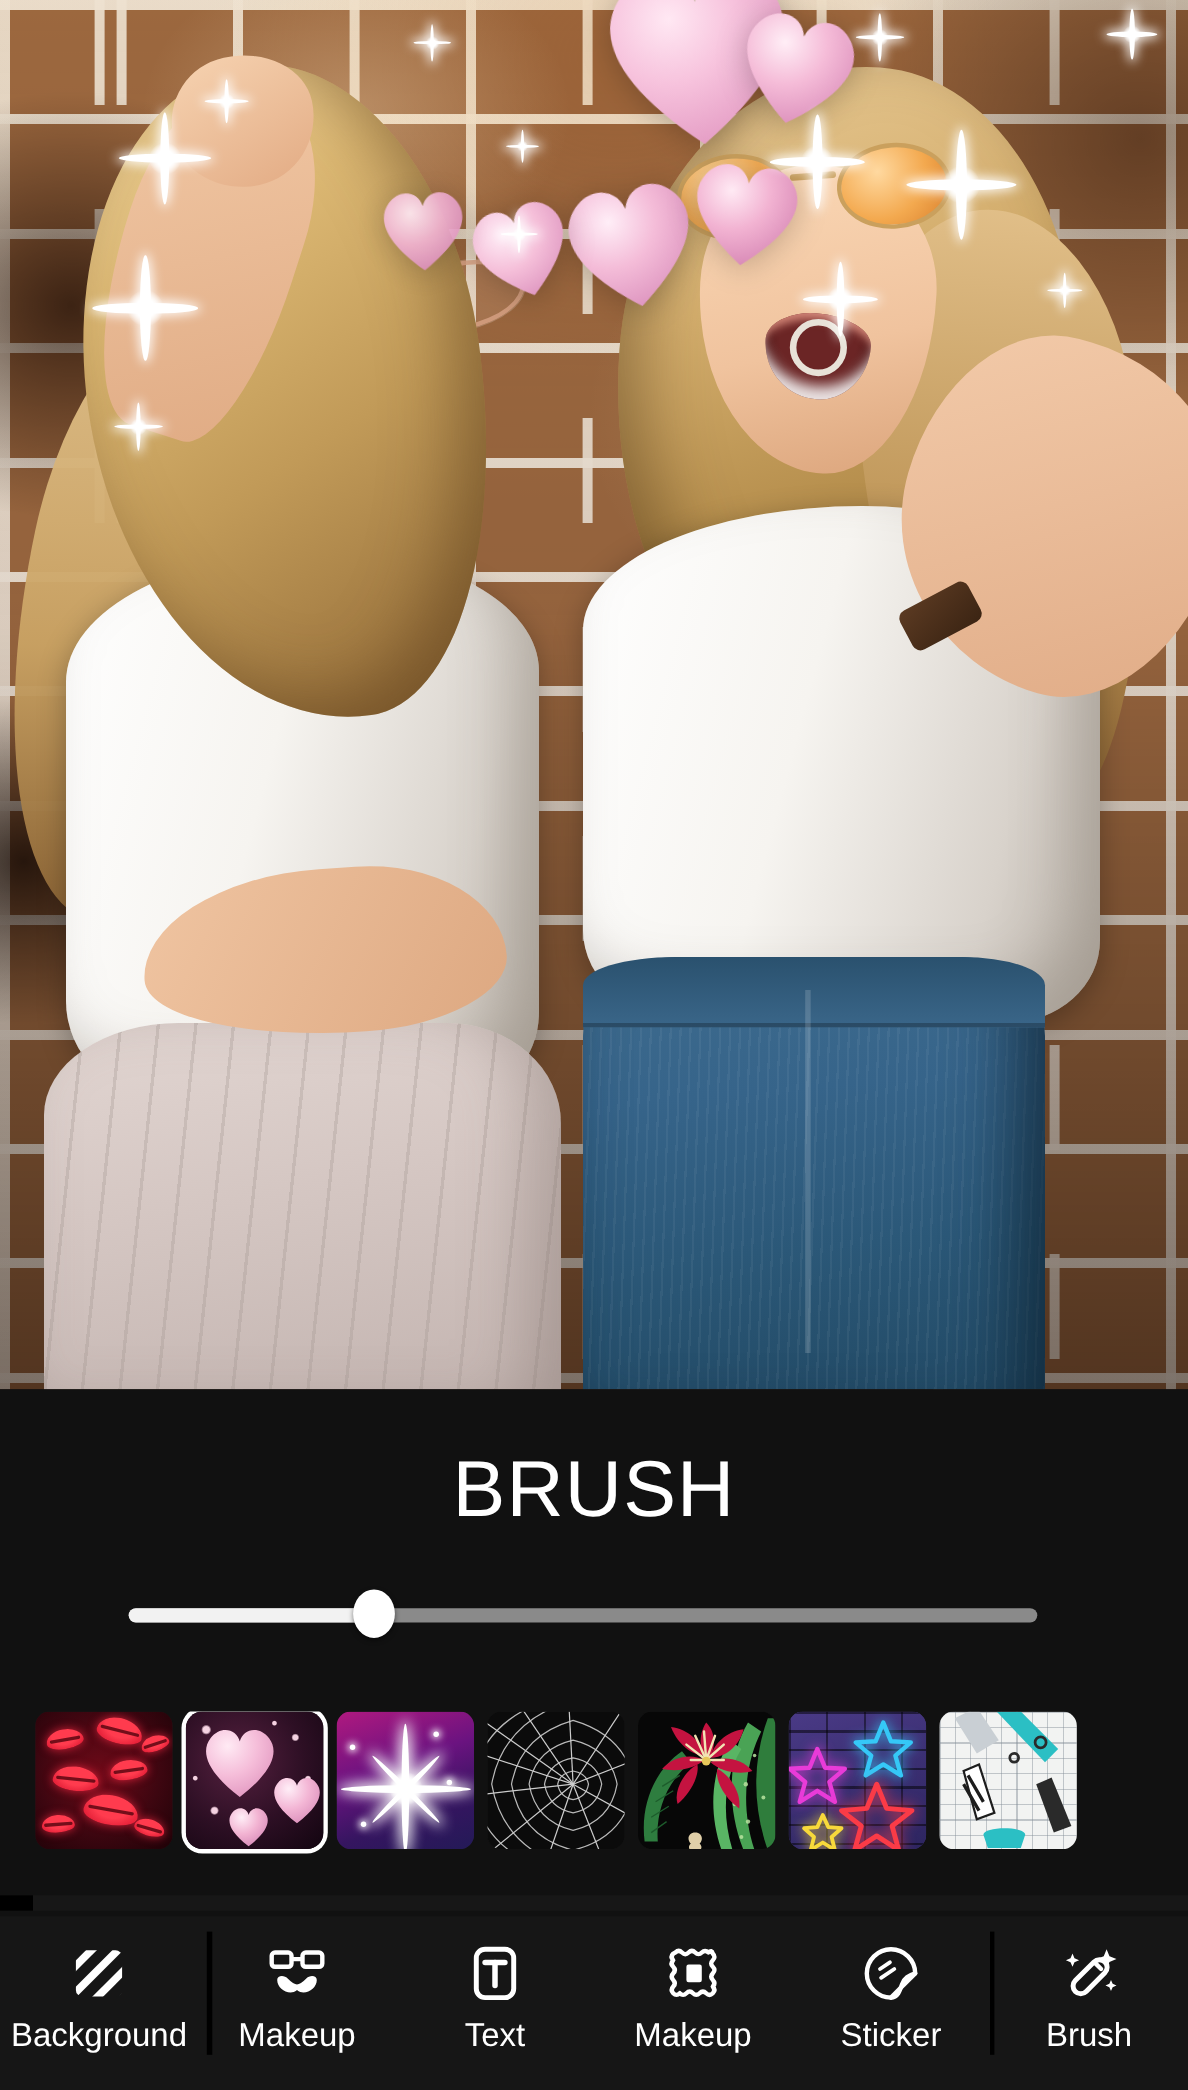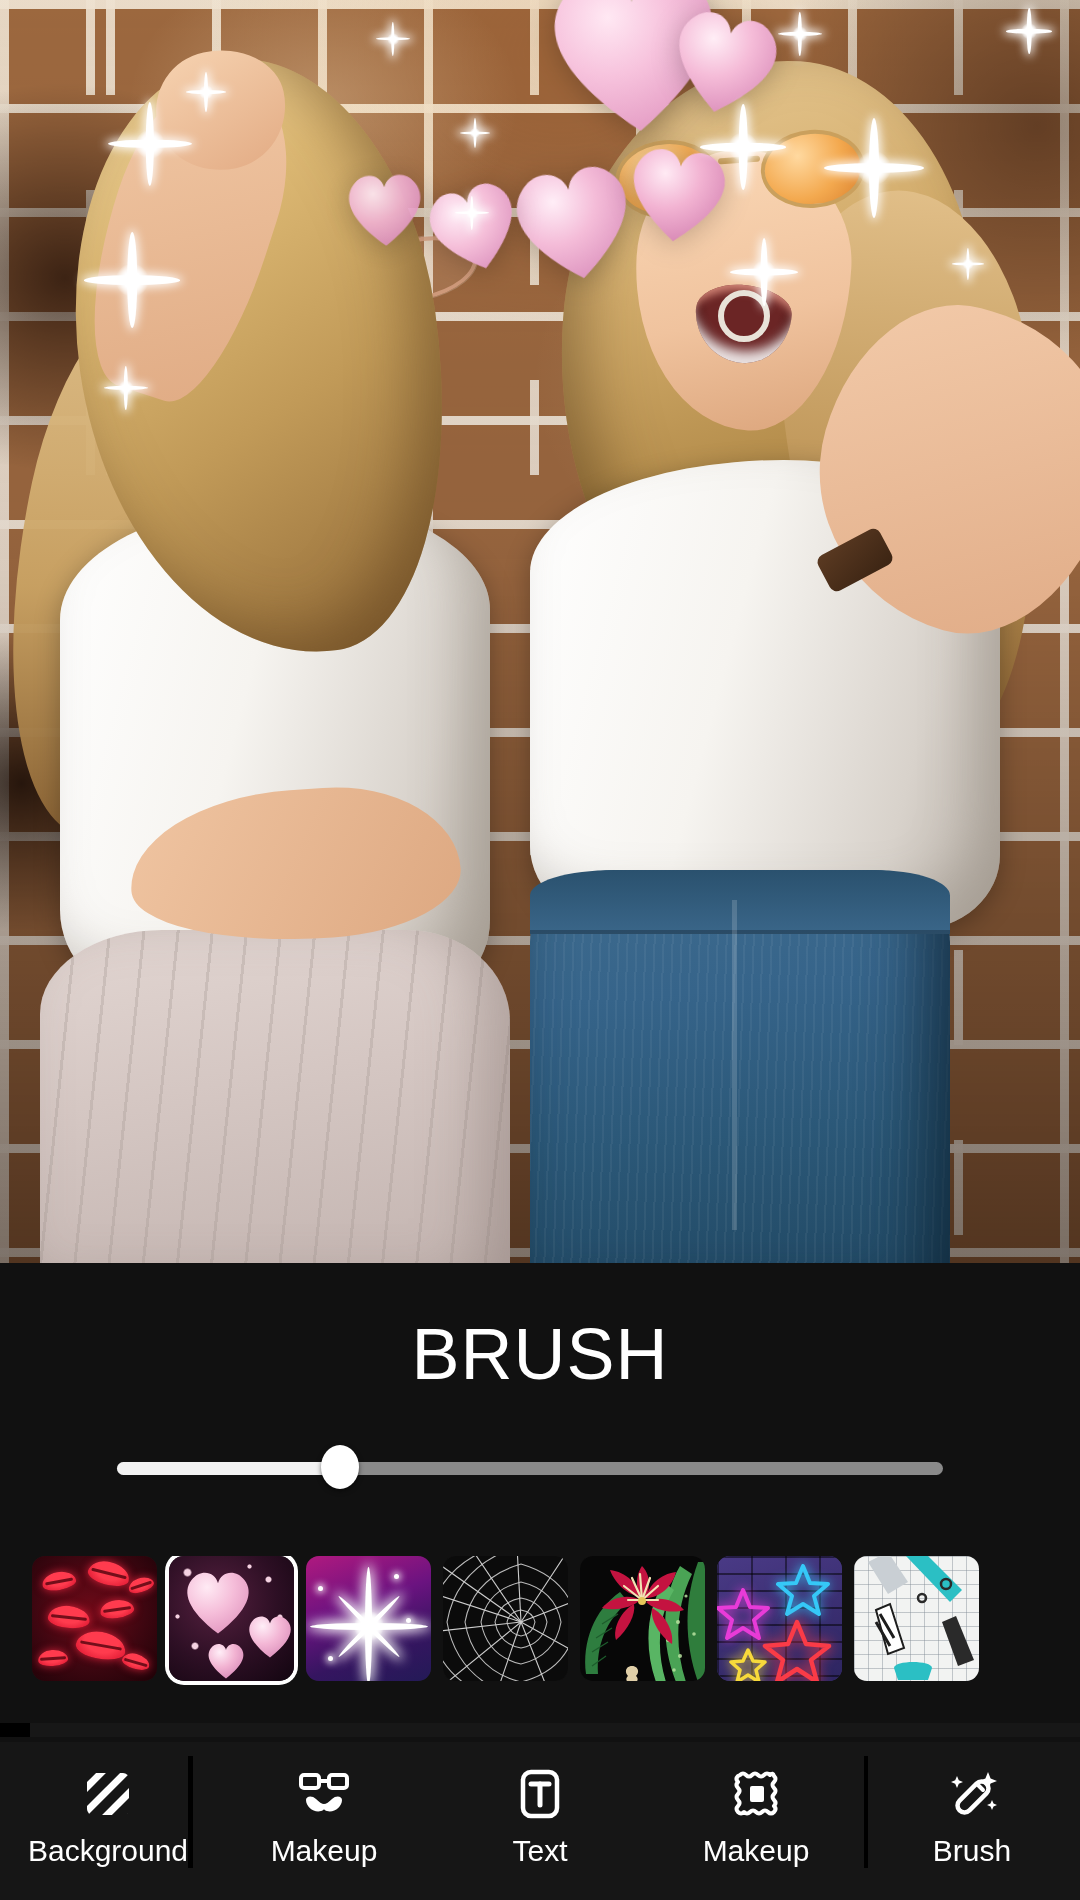--- a/index.html
+++ b/index.html
@@ -777,20 +777,31 @@
           <path d="M12 9 Q15 6 18 9 T24 9 T30 9 T36 9 T42 9 Q45 6 46 10
                    Q49 13 46 16 T46 22 T46 28 T46 34 T46 40 Q49 43 46 46
                    Q43 49 40 46 T34 46 T28 46 T22 46 T16 46 Q13 49 10 46
                    Q7 43 10 40 T10 34 T10 28 T10 22 T10 16 Q7 13 10 10 Z" fill="none" stroke="#fff" stroke-width="4" stroke-linejoin="round"></path>
           <rect x="22" y="20" width="14" height="16" rx="2" fill="#fff"></rect>
         </svg>
       </span>
       <span class="nav-label">Makeup</span>
     </div>
 
+    <div class="nav-item">
+      <span class="nav-icon">
+        <svg viewBox="0 0 56 56" xmlns="http://www.w3.org/2000/svg" fill="none" stroke="#fff" stroke-width="4">
+          <path d="M28 6 C16 6 6 16 6 28 C6 40 16 50 28 50 C34 50 36 44 38 38 C40 32 44 30 50 28 C50 16 40 6 28 6Z" stroke-linejoin="round"></path>
+          <path d="M28 50 C34 44 38 40 50 28" stroke-linecap="round"></path>
+          <path d="M18 24 L27 18" stroke-width="3.5" stroke-linecap="round"></path>
+          <path d="M19 32 L31 24" stroke-width="3.5" stroke-linecap="round"></path>
+        </svg>
+      </span>
+      <span class="nav-label">Sticker</span>
+    </div>
 
     <div class="nav-item active">
       <span class="nav-icon">
         <svg viewBox="0 0 56 56" xmlns="http://www.w3.org/2000/svg">
           <g fill="none" stroke="#fff" stroke-width="4.5" stroke-linecap="round" stroke-linejoin="round">
             <rect x="10" y="24" width="38" height="14" rx="7" transform="rotate(-45 29 31)"></rect>
             <path d="M33 18 L39 24" stroke-width="4"></path>
           </g>
           <path d="M44 6 L46.6 12.4 L53 15 L46.6 17.6 L44 24 L41.4 17.6 L35 15 L41.4 12.4Z" fill="#fff"></path>
           <path d="M13 10 L14.8 14.2 L19 16 L14.8 17.8 L13 22 L11.2 17.8 L7 16 L11.2 14.2Z" fill="#fff"></path>

